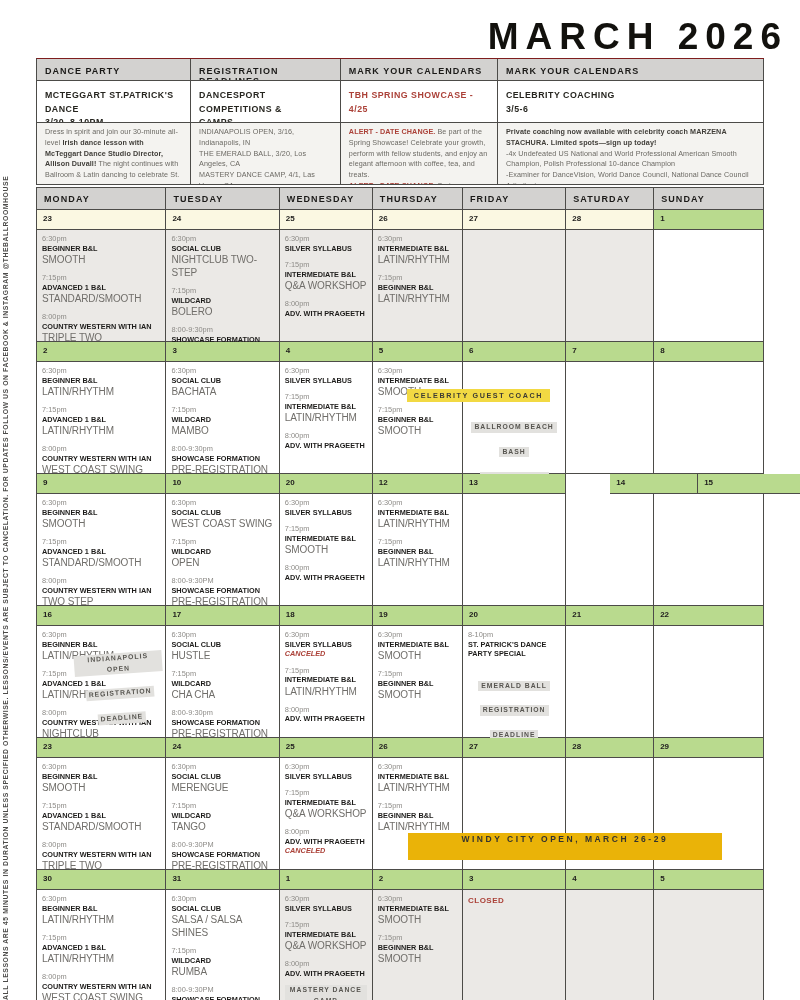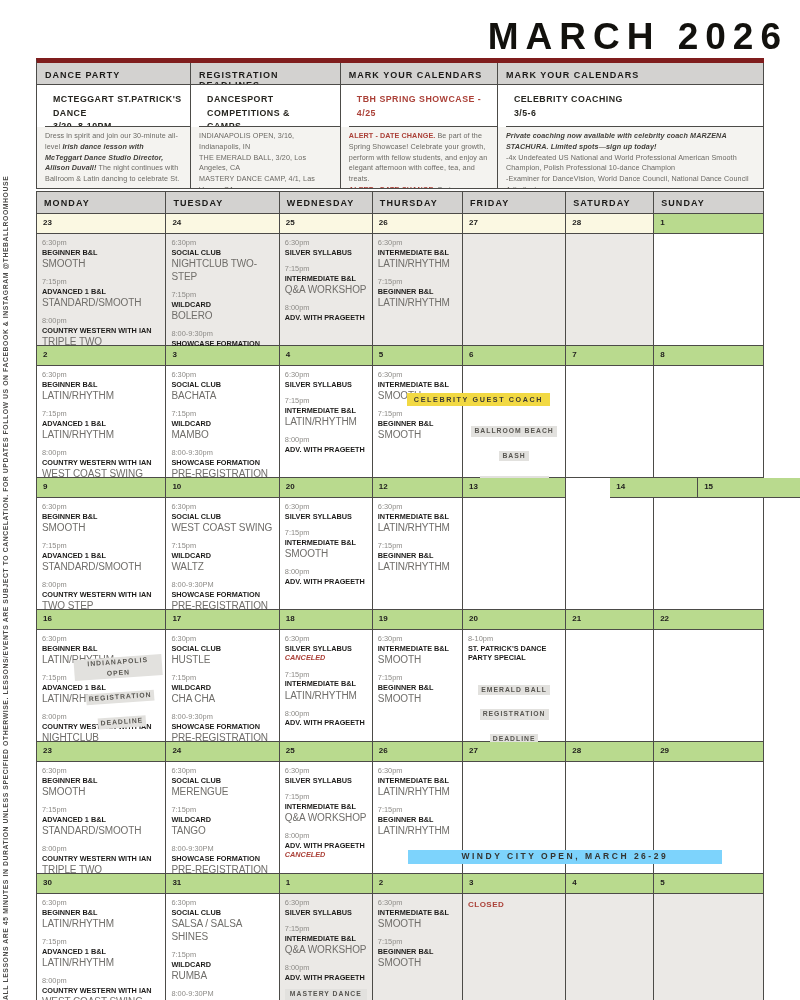--- a/index.html
+++ b/index.html
@@ -20,29 +20,29 @@
   .logo-mark path{stroke:#1d1c1a;stroke-width:2;fill:none;}
   .logo-title{display:inline-block;font-size:21px;letter-spacing:2.6px;color:#1a1918;
     border-bottom:2px solid #1d1c1a;padding-bottom:2px;white-space:nowrap;}
   .logo-sub{font-size:11.5px;letter-spacing:2.1px;color:#2e2d2b;margin-top:2px;white-space:nowrap;}
   .logo-sub .amp{font-family:"DejaVu Serif",serif;font-style:italic;letter-spacing:0;}
   .month-title{position:absolute;right:-24px;top:10px;font-size:37px;font-weight:bold;
     letter-spacing:7px;color:#12110d;white-space:nowrap;}
 
   
   .info-grid{display:grid;grid-template-columns:21.2% 20.6% 21.6% 36.6%;
-    grid-template-rows:22px 42px 62px;border-top:5px solid #7f1d1d;border-left:1px solid #4c4b48;}
+    grid-template-rows:22px 42px 62px;border-top:1px solid #7f1d1d;border-left:1px solid #4c4b48;}
   .info-cell{box-sizing:border-box;border-right:1px solid #4c4b48;border-bottom:1px solid #4c4b48;
     padding:4px 8px;overflow:hidden;}
   .info-header{background:#d3d2d0;font-weight:bold;font-size:9px;letter-spacing:1px;color:#1b1a18;padding-top:7px;}
-  .info-title{background:#fff;padding-top:8px;margin-left:8px;}
+  .info-title{background:#fff;padding-top:8px;}
   .title-line{display:block;font-weight:bold;font-size:8.8px;letter-spacing:.5px;color:#26251f;line-height:1.55;}
   .title-red{color:#ab4138;}
   .info-desc{background:#f4f3f0;font-size:7.2px;line-height:1.5;color:#6b6963;letter-spacing:.1px;}
-  .seg-b{font-weight:bold;color:#403e39;font-style:italic;}
+  .seg-b{font-weight:bold;color:#403e39;}
   .seg-rb{font-weight:bold;color:#ab4138;}
   .seg-line{display:block;}
   .seg-heart{color:#7fbf63;font-size:8px;}
 
   
   .cal{margin-top:2px;border-top:1px solid #4c4b48;border-left:1px solid #4c4b48;}
   .cal-row{display:flex;position:relative;}
   .cal-cell{box-sizing:border-box;flex:0 0 auto;border-right:1px solid #4c4b48;border-bottom:1px solid #4c4b48;overflow:visible;}
   .day-hdr{height:22px;background:#d3d2d0;font-weight:bold;font-size:9px;letter-spacing:1.1px;
     color:#1b1a18;padding:6px 7px 0 7px;}
@@ -59,21 +59,21 @@
   .ev-cancel{font-size:7.3px;color:#ab4138;font-weight:bold;font-style:italic;}
   .closed{font-size:8px;color:#ab4138;font-weight:bold;letter-spacing:.5px;margin:2px 0 4px 0;}
 
   .note{text-align:center;}
   .note-row{text-align:center;line-height:1.55;}
   .note-line{display:inline-block;background:#e2e1de;color:#575550;font-weight:bold;
     font-size:6.8px;letter-spacing:1px;padding:0 3px;}
   .note-indy{position:absolute;top:27px;right:1px;width:88px;transform:rotate(-4deg);z-index:3;}
   .note-yellow{position:absolute;top:27px;left:34px;background:#f2d943;color:#3d3b33;
     font-weight:bold;font-size:7.2px;letter-spacing:1.6px;padding:2px 7px;white-space:nowrap;z-index:4;}
-  .banner{position:absolute;bottom:10px;height:14px;background:#7dd3fc;color:#34332f;
+  .banner{position:absolute;bottom:10px;height:27px;background:#eab308;color:#34332f;
     font-weight:bold;font-size:8.5px;letter-spacing:2.5px;text-align:center;line-height:13px;z-index:5;}
 </style>
 </head>
 <body>
 
 <div class="page">
   <div class="side-note">ALL LESSONS ARE 45 MINUTES IN DURATION UNLESS SPECIFIED OTHERWISE. LESSONS/EVENTS ARE SUBJECT TO CANCELATION. FOR UPDATES FOLLOW US ON FACEBOOK &amp; INSTAGRAM @THEBALLROOMHOUSE</div>
   <div class="content">
 
     <div class="header">
@@ -307,21 +307,21 @@
           </div>
           <div class="cal-cell day-cell" style="flex-basis: 15.6%;">
             <div class="event">
               <div class="ev-time">6:30pm</div>
               <div class="ev-name">SOCIAL CLUB</div>
               <div class="ev-detail">WEST COAST SWING</div>
             </div>
             <div class="event">
               <div class="ev-time">7:15pm</div>
               <div class="ev-name">WILDCARD</div>
-              <div class="ev-detail">WALTZ</div>
+              <div class="ev-detail">OPEN</div>
             </div>
             <div class="event">
               <div class="ev-time">8:00-9:30PM</div>
               <div class="ev-name">SHOWCASE FORMATION</div>
               <div class="ev-detail">PRE-REGISTRATION REQUIRED</div>
             </div>
           </div>
           <div class="cal-cell day-cell" style="flex-basis: 12.8%;">
             <div class="event">
               <div class="ev-time">6:30pm</div>

